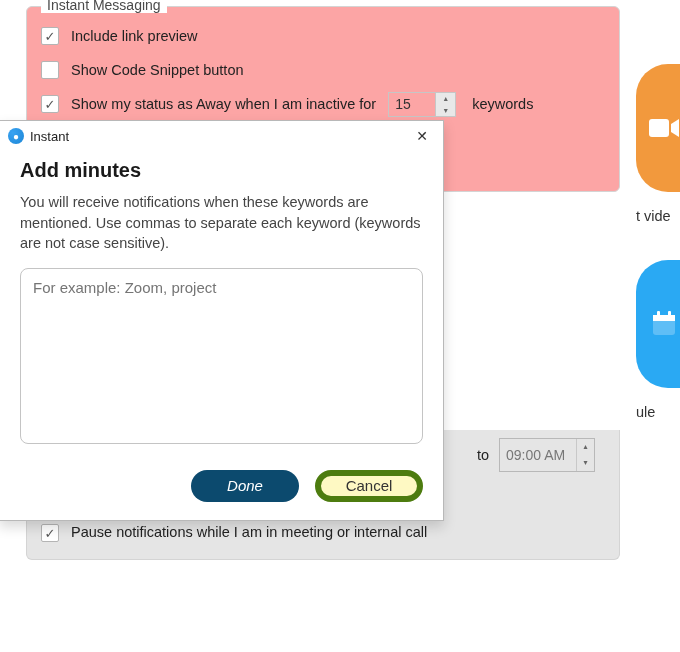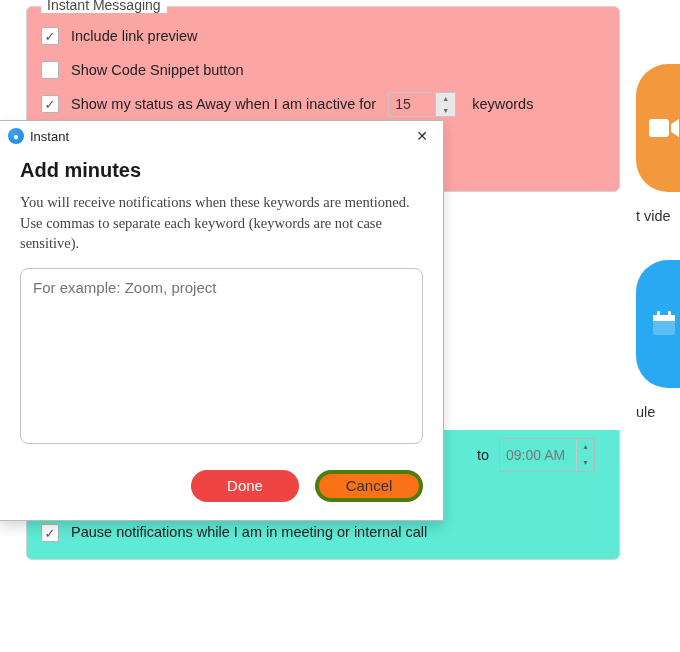--- a/index.html
+++ b/index.html
@@ -83,21 +83,21 @@
 
     .panel-bottom {
       position: absolute;
       left: 26px;
       top: 430px;
       width: 594px;
       height: 130px;
       border: 1px solid #d4d4d4;
       border-top: none;
       border-radius: 0 0 6px 6px;
-      background: #5eead4;
+      background: #e5e5e5;
       padding: 0 14px 14px 14px;
     }
     .time-row {
       display: flex;
       align-items: center;
       gap: 10px;
       height: 50px;
       justify-content: flex-end;
       padding-right: 10px;
     }
@@ -169,21 +169,20 @@
       font-size: 20px;
       font-weight: 600;
       color: #1a1a1a;
       margin-bottom: 10px;
     }
     .modal-desc {
       font-size: 14.5px;
       color: #444;
       line-height: 1.42;
       margin-bottom: 14px;
-      font-family: Liberation Serif, serif;
     }
     .kw-textarea {
       width: 100%;
       height: 176px;
       border: 1px solid #c4c4c4;
       border-radius: 8px;
       padding: 10px 12px;
       font-size: 15px;
       color: #8b8b8b;
       resize: none;
@@ -198,22 +197,22 @@
     .btn {
       width: 108px;
       height: 32px;
       border-radius: 16px;
       font-size: 15px;
       display: flex;
       align-items: center;
       justify-content: center;
       cursor: pointer;
     }
-    .btn.primary { background: #ef4444; color: #fff; }
-    .btn.secondary { background: #f97316; color: #333; border: 4px solid #4d7c0f; }
+    .btn.primary { background: #0c4a6e; color: #fff; font-style: italic; }
+    .btn.secondary { background: #fef9c3; color: #333; border: 6px solid #4d7c0f; }
   </style>
 </head>
 <body>
 
 <div class="settings-panel" style="height:186px;">
   <div class="fieldset-legend">Instant Messaging</div>
 
   <div class="settings-row">
     <div class="chk checked"></div>
     <span>Include link preview</span>

